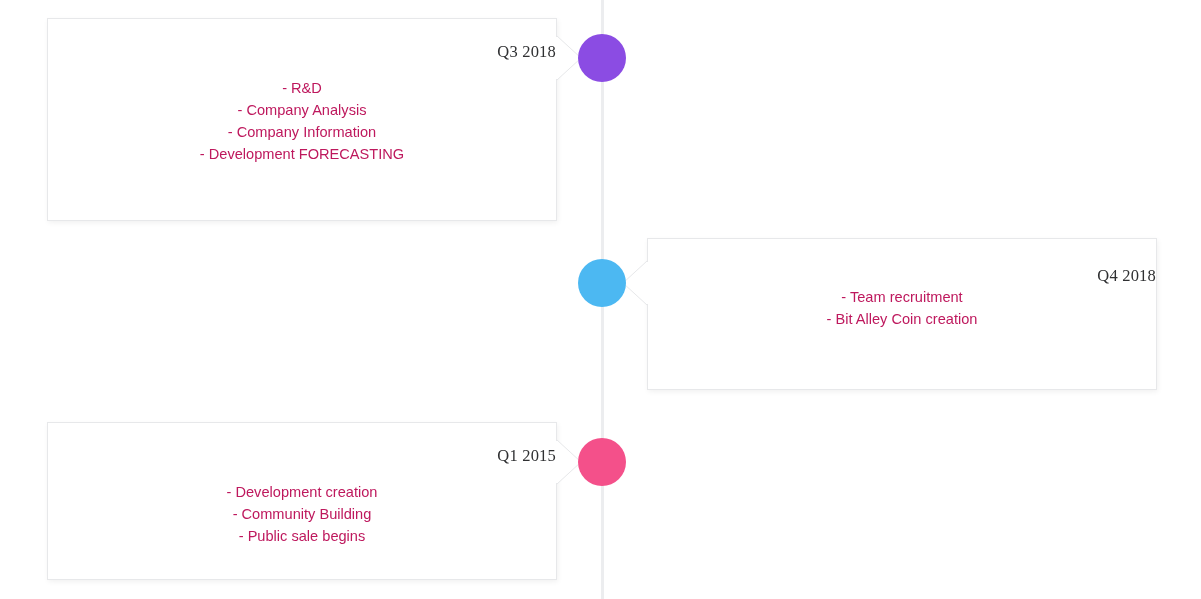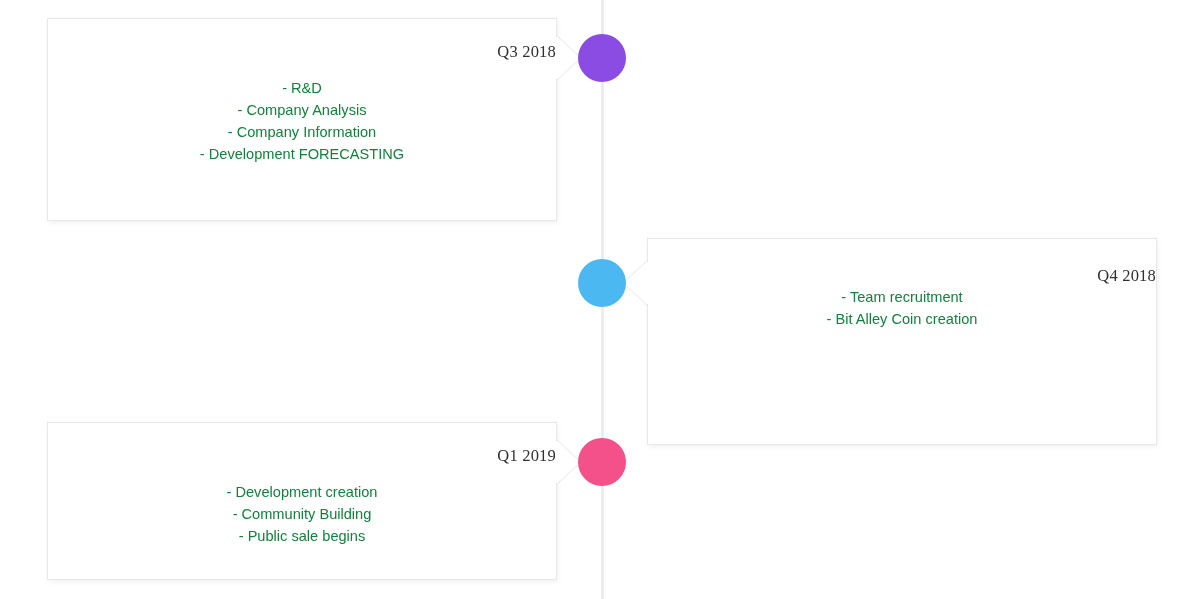--- a/index.html
+++ b/index.html
@@ -46,21 +46,21 @@
   }
   .card-title {
     text-align: right;
     font-family: "Liberation Serif", "DejaVu Serif", serif;
     font-size: 16.5px;
     color: #2f3032;
     letter-spacing: 0.2px;
   }
   .card-body {
     text-align: center;
-    color: #15803d;
+    color: #be185d;
     font-size: 14.6px;
     line-height: 22px;
     font-weight: 400;
   }
   .card-body .line { display: block; white-space: nowrap; }
 
   
   .notch {
     position: absolute;
     pointer-events: none;
@@ -92,36 +92,36 @@
         <span class="line">- Development FORECASTING</span>
       </div>
     </div>
     <div class="notch" style="top: 36px; height: 44px; width: 24px; left: 557px;">
       <svg width="24" height="44" viewBox="0 0 24 44">
         <path d="M0 0 L24 22 L0 44 Z"></path>
       </svg>
     </div>
     <div class="notch-mask" style="top: 37px; height: 42px; left: 556px;"></div>
     <div class="dot" style="left: 578px; top: 34px; width: 48px; height: 48px; background: rgb(139, 76, 227);"></div>
-    <div class="card" style="left: 647px; top: 238px; width: 510px; height: 207px;">
+    <div class="card" style="left: 647px; top: 238px; width: 510px; height: 152px;">
       <div class="card-title" style="margin-top: 27px;">Q4 2018</div>
       <div class="card-body" style="margin-top: 0;">
         <span class="line">- Team recruitment</span>
         <span class="line">- Bit Alley Coin creation</span>
       </div>
     </div>
     <div class="notch" style="top: 261px; height: 44px; width: 24px; left: 623px;">
       <svg width="24" height="44" viewBox="0 0 24 44">
         <path d="M24 0 L0 22 L24 44 Z"></path>
       </svg>
     </div>
     <div class="notch-mask" style="top: 262px; height: 42px; left: 646px;"></div>
     <div class="dot" style="left: 578px; top: 259px; width: 48px; height: 48px; background: rgb(76, 184, 242);"></div>
     <div class="card" style="left: 47px; top: 422px; width: 510px; height: 158px;">
-      <div class="card-title" style="margin-top: 23px;">Q1 2019</div>
+      <div class="card-title" style="margin-top: 23px;">Q1 2015</div>
       <div class="card-body" style="margin-top: 15px;">
         <span class="line">- Development creation</span>
         <span class="line">- Community Building</span>
         <span class="line">- Public sale begins</span>
       </div>
     </div>
     <div class="notch" style="top: 440px; height: 44px; width: 24px; left: 557px;">
       <svg width="24" height="44" viewBox="0 0 24 44">
         <path d="M0 0 L24 22 L0 44 Z"></path>
       </svg>

